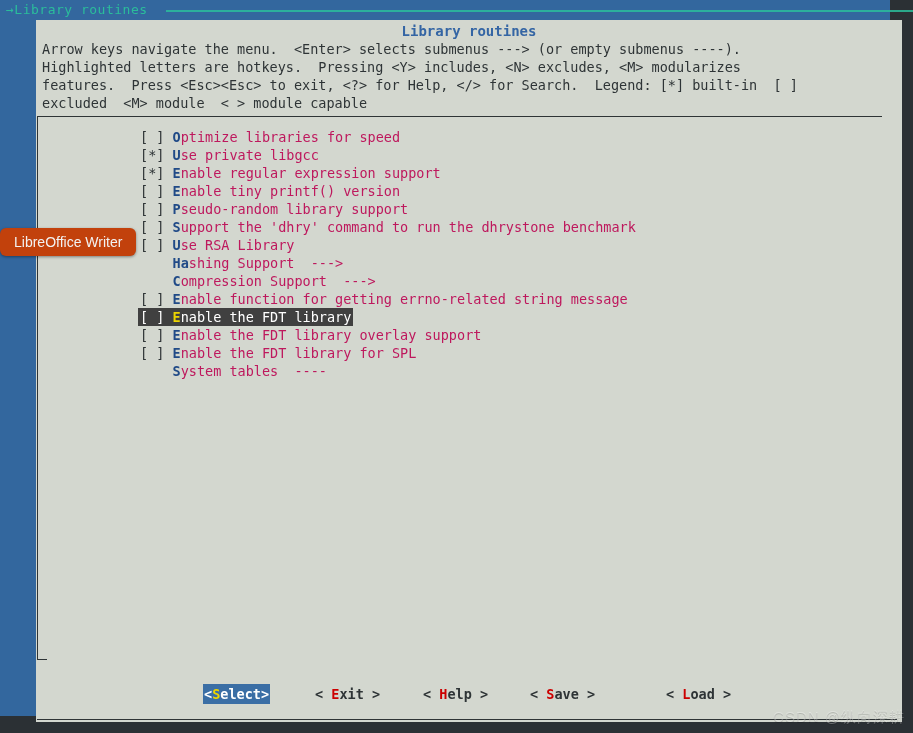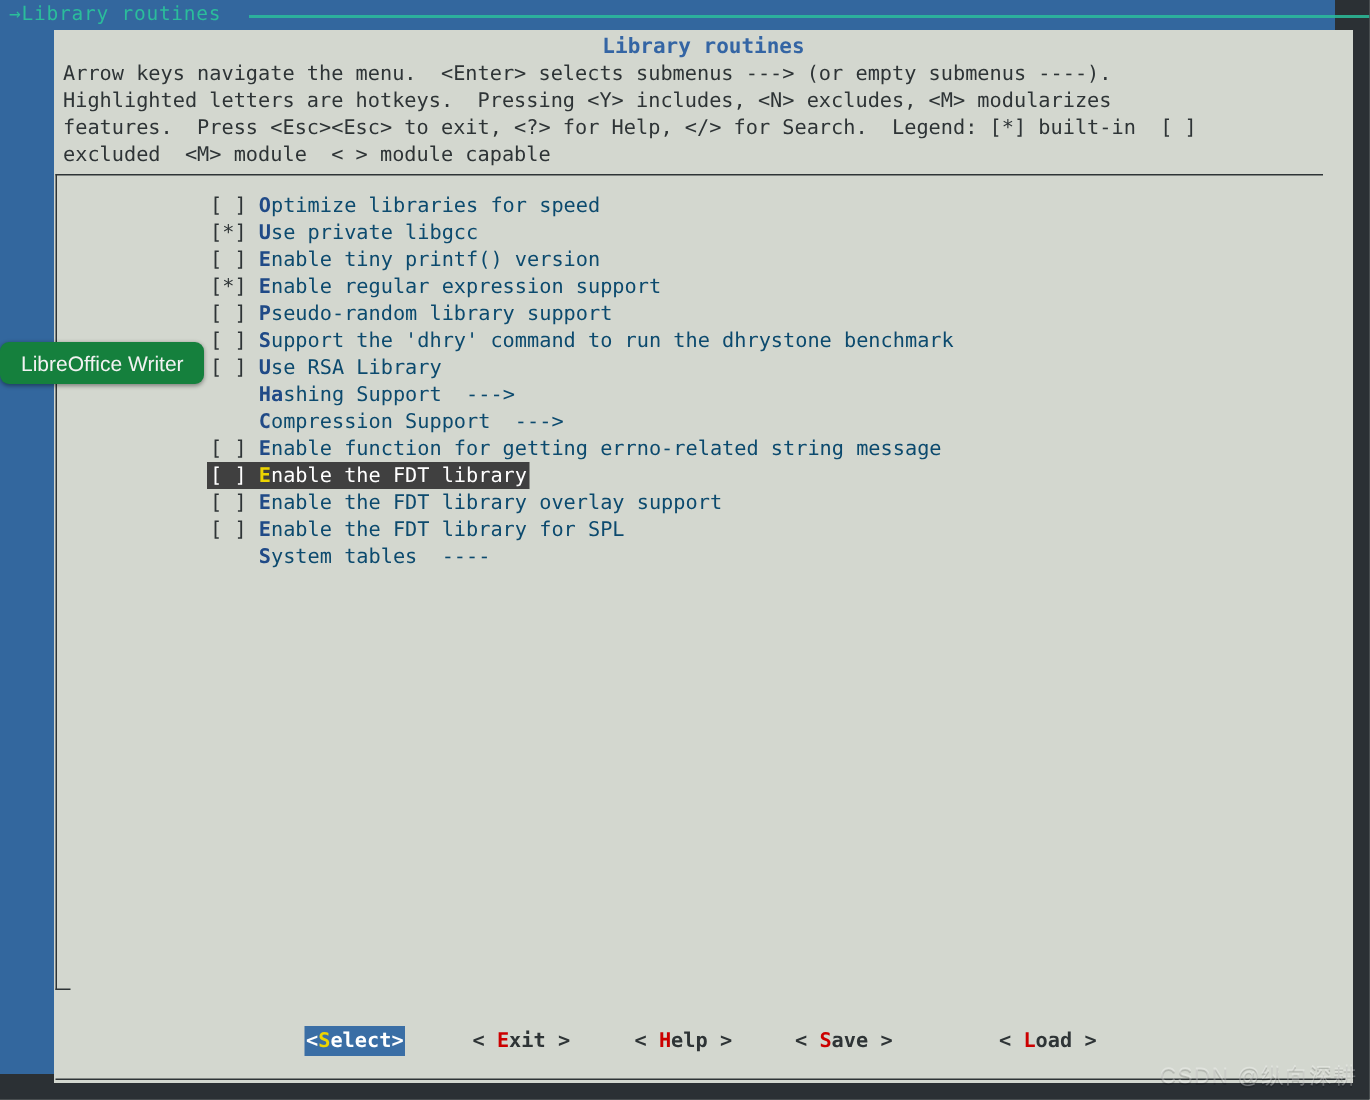--- a/index.html
+++ b/index.html
@@ -121,21 +121,21 @@
     margin-left: -2px;
   }
   .menu-row .mark {
     color: #2e3436;
   }
   .menu-row .hot {
     color: #204a87;
     font-weight: bold;
   }
   .menu-row .txt {
-    color: #0c4a6e;
+    color: #be185d;
   }
   .menu-row.selected {
     background: #404040;
     color: #ffffff;
   }
   .menu-row.selected .mark,
   .menu-row.selected .txt { color: #ffffff; }
   .menu-row.selected .hot { color: #edd400; font-weight: bold; }
 
   
@@ -171,21 +171,21 @@
   }
   .btn.selected .hot { color: #edd400; }
 
   
   #tooltip {
     position: absolute;
     left: 0px; top: 228px;
     height: 28px;
     line-height: 28px;
     padding: 0 14px;
-    background: #15803d;
+    background: #c2410c;
     color: #f2f2f2;
     font-family: "Liberation Sans", sans-serif;
     font-size: 14px;
     border-radius: 6px;
     white-space: nowrap;
     box-shadow: 0 1px 3px rgba(0,0,0,.4);
   }
 
   
   #watermark {
@@ -217,22 +217,22 @@
     <div id="help-text">Arrow keys navigate the menu.  &lt;Enter&gt; selects submenus ---&gt; (or empty submenus ----).
 Highlighted letters are hotkeys.  Pressing &lt;Y&gt; includes, &lt;N&gt; excludes, &lt;M&gt; modularizes
 features.  Press &lt;Esc&gt;&lt;Esc&gt; to exit, &lt;?&gt; for Help, &lt;/&gt; for Search.  Legend: [*] built-in  [ ]
 excluded  &lt;M&gt; module  &lt; &gt; module capable</div>
 
     <div id="menu-frame"></div>
 
     <div id="menu-list">
         <div class="menu-row"><span class="mark">[ ] </span><span class="hot">O</span><span class="txt">ptimize libraries for speed</span></div>
         <div class="menu-row"><span class="mark">[*] </span><span class="hot">U</span><span class="txt">se private libgcc</span></div>
+        <div class="menu-row"><span class="mark">[*] </span><span class="hot">E</span><span class="txt">nable regular expression support</span></div>
         <div class="menu-row"><span class="mark">[ ] </span><span class="hot">E</span><span class="txt">nable tiny printf() version</span></div>
-        <div class="menu-row"><span class="mark">[*] </span><span class="hot">E</span><span class="txt">nable regular expression support</span></div>
         <div class="menu-row"><span class="mark">[ ] </span><span class="hot">P</span><span class="txt">seudo-random library support</span></div>
         <div class="menu-row"><span class="mark">[ ] </span><span class="hot">S</span><span class="txt">upport the 'dhry' command to run the dhrystone benchmark</span></div>
         <div class="menu-row"><span class="mark">[ ] </span><span class="hot">U</span><span class="txt">se RSA Library</span></div>
         <div class="menu-row"><span class="mark">    </span><span class="hot">H</span><span class="txt"></span><span class="hot">a</span><span class="txt">shing Support  ---&gt;</span></div>
         <div class="menu-row"><span class="mark">    </span><span class="hot">C</span><span class="txt">ompression Support  ---&gt;</span></div>
         <div class="menu-row"><span class="mark">[ ] </span><span class="hot">E</span><span class="txt">nable function for getting errno-related string message</span></div>
         <div class="menu-row selected"><span class="mark">[ ] </span><span class="hot">E</span><span class="txt">nable the FDT library</span></div>
         <div class="menu-row"><span class="mark">[ ] </span><span class="hot">E</span><span class="txt">nable the FDT library overlay support</span></div>
         <div class="menu-row"><span class="mark">[ ] </span><span class="hot">E</span><span class="txt">nable the FDT library for SPL</span></div>
         <div class="menu-row"><span class="mark">    </span><span class="hot">S</span><span class="txt">ystem tables  ----</span></div>

